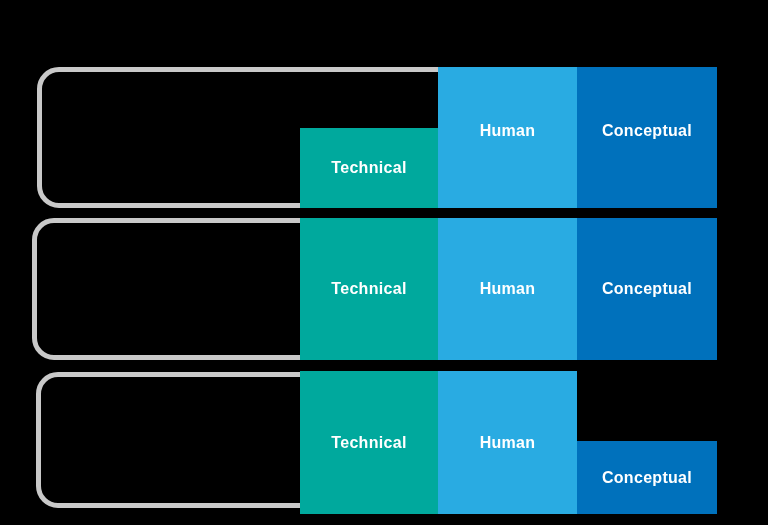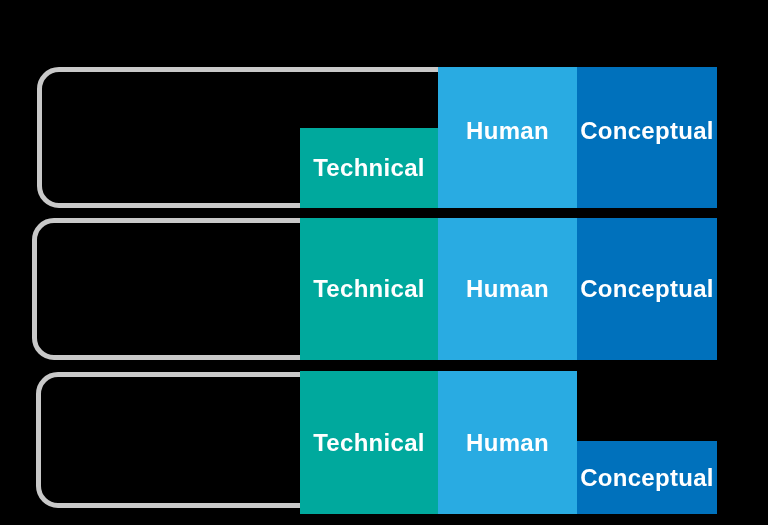--- a/index.html
+++ b/index.html
@@ -28,21 +28,21 @@
     align-items: center;
     justify-content: center;
   }
   .block.technical  { background: var(--technical,  #00A99D); }
   .block.human      { background: var(--human,      #29ABE2); }
   .block.conceptual { background: var(--conceptual, #0071BC); }
 
   .block-label {
     color: var(--label, #FFFFFF);
     font-weight: 700;
-    font-size: 24px;
+    font-size: 16px;
     letter-spacing: 0.3px;
     white-space: nowrap;
   }
 
   
   .b-r1-technical  { left: 300px; top: 128px; width: 138px; height: 80px;  }
   .b-r1-human      { left: 438px; top: 67px;  width: 139px; height: 141px; }
   .b-r1-conceptual { left: 577px; top: 67px;  width: 140px; height: 141px; }
   
   .b-r1-human .block-label,

